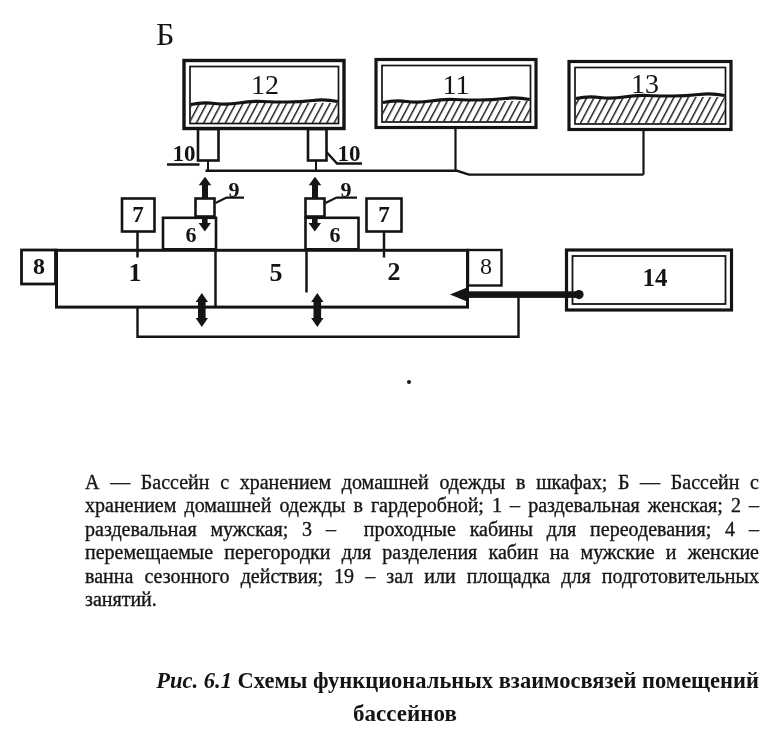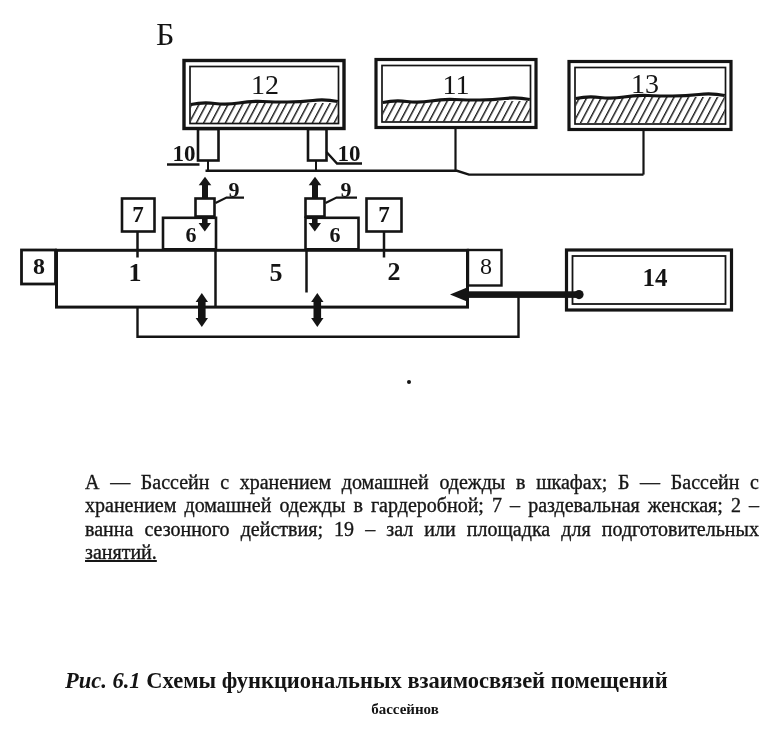--- a/index.html
+++ b/index.html
@@ -1,22 +1,22 @@
 <!DOCTYPE html>
 <html><head>
 <meta charset="utf-8">
 <style>
   html,body{margin:0;padding:0;background:#ffffff;}
   body{width:774px;height:739px;position:relative;font-family:"Liberation Serif",serif;color:#141414;}
   .abs{position:absolute;}
   .leg{position:absolute;left:77px;top:471px;width:674px;font-size:20px;line-height:23.4px;color:#161616;margin-left:8px;-webkit-text-stroke:0.35px #161616;}
   .leg .ln{text-align:justify;text-align-last:justify;}
-  .leg .last{text-align-last:left;text-decoration:underline;}
-  .cap1{position:absolute;left:65px;top:668px;width:694px;text-align:left;font-size:22.5px;font-weight:bold;color:#141414;}
-  .cap2{position:absolute;left:58px;top:701px;width:694px;text-align:center;font-size:15px;font-weight:bold;color:#141414;}
+  .leg .last{text-align-last:left;}
+  .cap1{position:absolute;left:65px;top:668px;width:694px;text-align:right;font-size:22.5px;font-weight:bold;color:#141414;}
+  .cap2{position:absolute;left:58px;top:701px;width:694px;text-align:center;font-size:23px;font-weight:bold;color:#141414;}
 </style>
 </head>
 <body>
 
 <div class="abs" style="left:156px;top:16px;font-size:32px;">Б</div>
 
 <svg class="abs" width="774" height="460" style="left:0;top:0" xmlns="http://www.w3.org/2000/svg">
 <defs>
 <pattern id="h1" patternUnits="userSpaceOnUse" width="6.4" height="6.4" patternTransform="rotate(28)">
 <path d="M0,-1 V8" stroke="#1a1a1a" stroke-width="2.9" fill="none"></path>
@@ -187,20 +187,22 @@
 <rect x="566.5" y="250" width="165" height="60" fill="none" stroke="#141414" stroke-width="3.2"></rect>
 <rect x="572.5" y="256" width="153" height="48" fill="none" stroke="#141414" stroke-width="1.8"></rect>
 <text x="655" y="285.5" font-size="25" font-weight="bold" text-anchor="middle" fill="#141414">14</text>
 </g>
 
 <circle cx="409" cy="382" r="2" fill="#141414"></circle>
 </svg>
 
 <div class="leg">
 <div class="ln">А — Бассейн с хранением домашней одежды в шкафах; Б — Бассейн с</div>
-<div class="ln">хранением домашней одежды в гардеробной; 7 – раздевальная женская; 2 –</div>
+<div class="ln">хранением домашней одежды в гардеробной; 1 – раздевальная женская; 2 –</div>
+<div class="ln">раздевальная мужская; 3 – &nbsp;проходные кабины для переодевания; 4 –</div>
+<div class="ln">перемещаемые перегородки для разделения кабин на мужские и женские</div>
 <div class="ln">ванна сезонного действия; 19 – зал или площадка для подготовительных</div>
 <div class="ln last">занятий.</div>
 </div>
 
 <div class="cap1"><span style="font-style:italic">Рис. 6.1</span> Схемы функциональных взаимосвязей помещений</div>
 
 <div class="cap2">бассейнов</div>
 
 </body></html>

